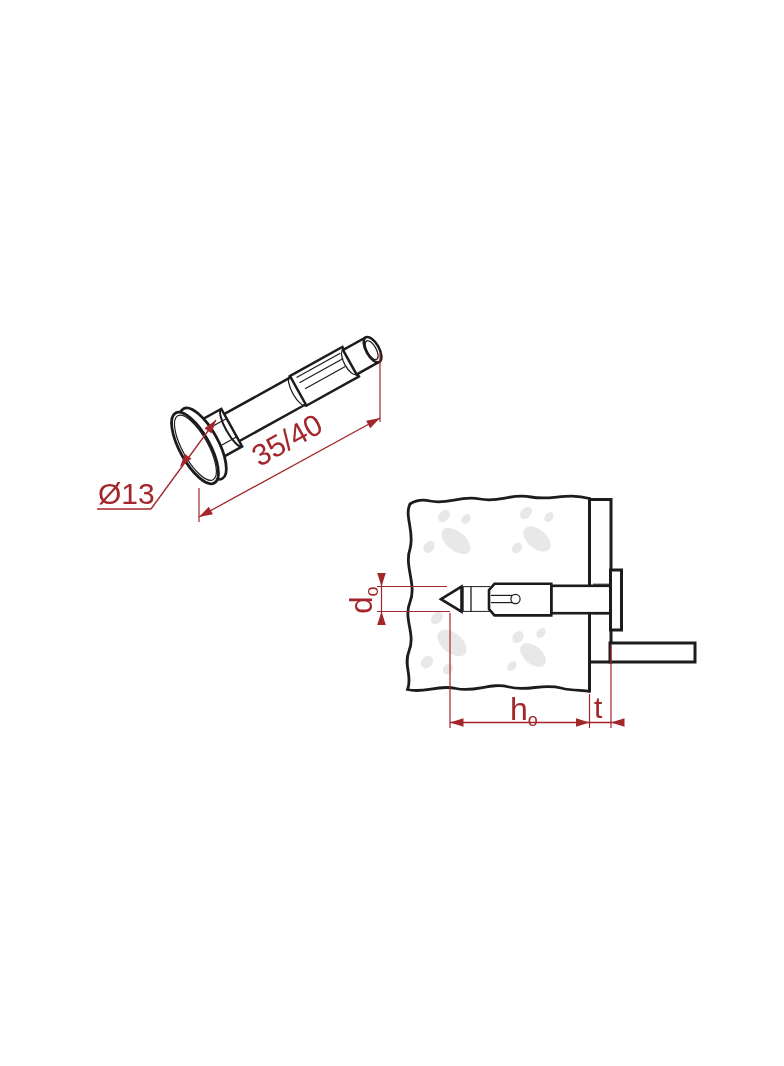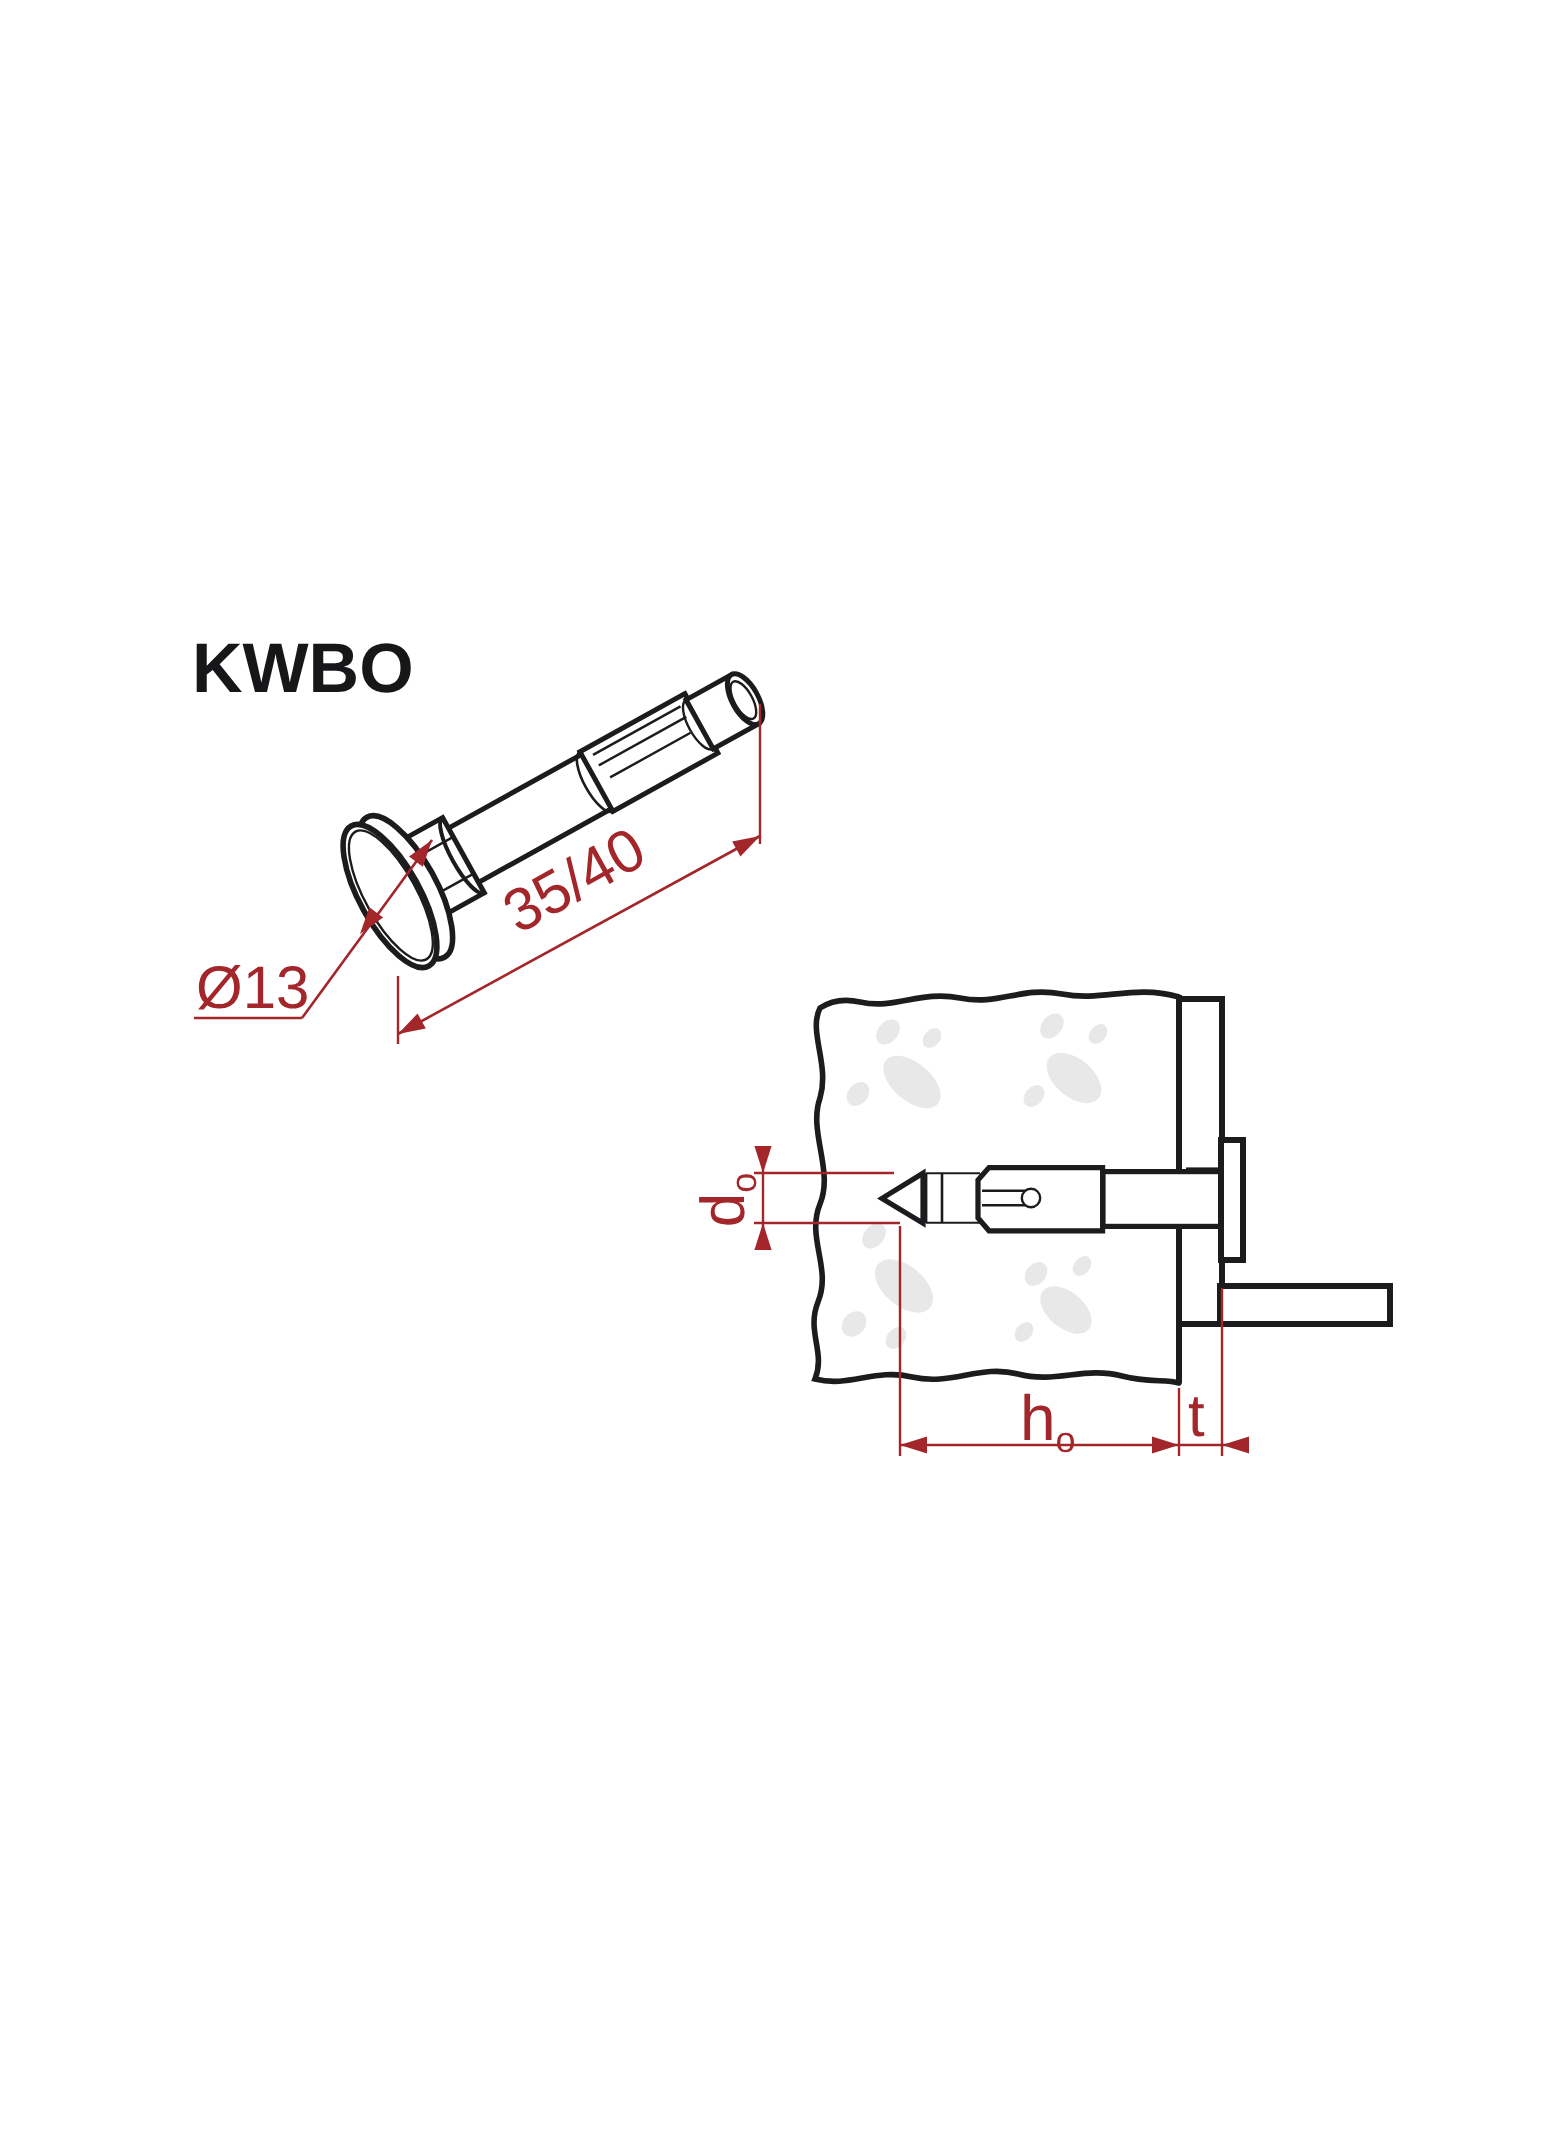--- a/index.html
+++ b/index.html
@@ -6,21 +6,20 @@
   #page{position:relative;width:784px;height:1066px;background:#ffffff;overflow:hidden;
         font-family:"Liberation Sans", sans-serif;}
   #product-title{position:absolute;left:96px;top:315px;font-size:35px;font-weight:bold;
         color:#17171a;letter-spacing:0px;}
   svg text{font-family:"Liberation Sans", sans-serif;}
 </style>
 </head>
 <body>
 <div id="page">
 
-<div id="product-title">KWBO</div>
 
 <svg width="784" height="1066" viewBox="0 0 784 1066" style="position:absolute;left:0;top:0;">
   <defs>
     <path id="arr" d="M0,0 L-13.5,-4.3 L-13.5,4.3 Z"></path>
   </defs>
 
   <g>
     <g transform="translate(195,448) rotate(-29)" stroke="#1c1c1f">
 
       <rect x="40" y="-15.5" width="80" height="31" fill="#ffffff" stroke-width="2.5"></rect>

